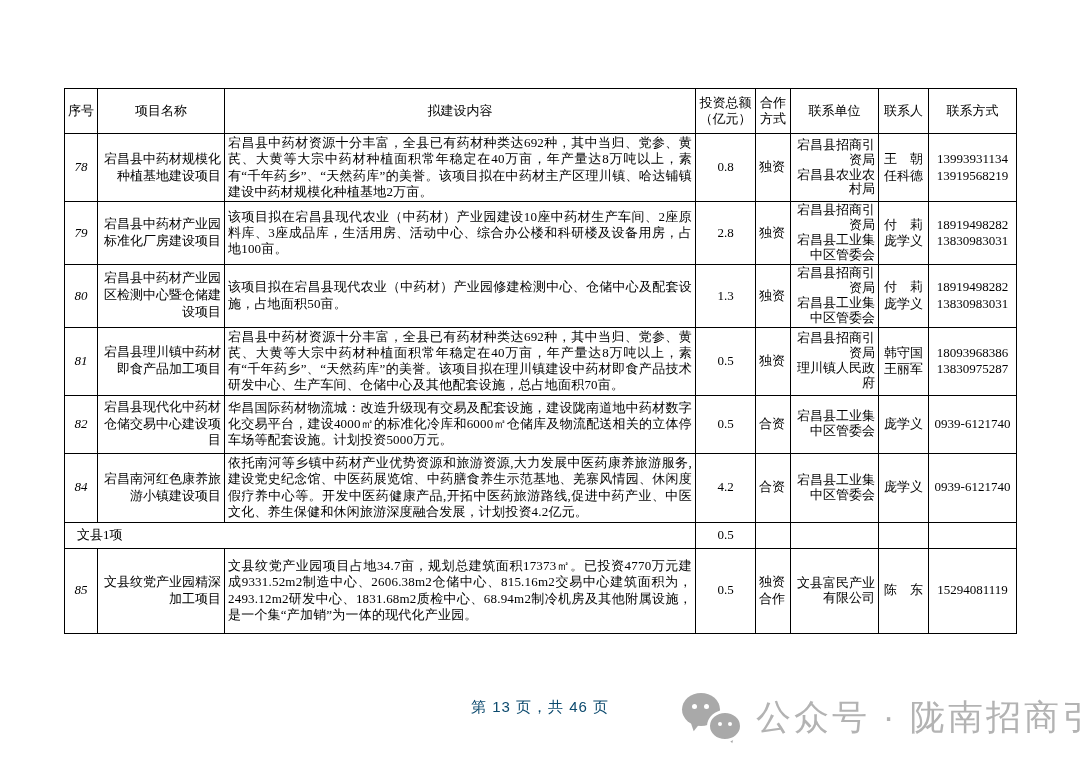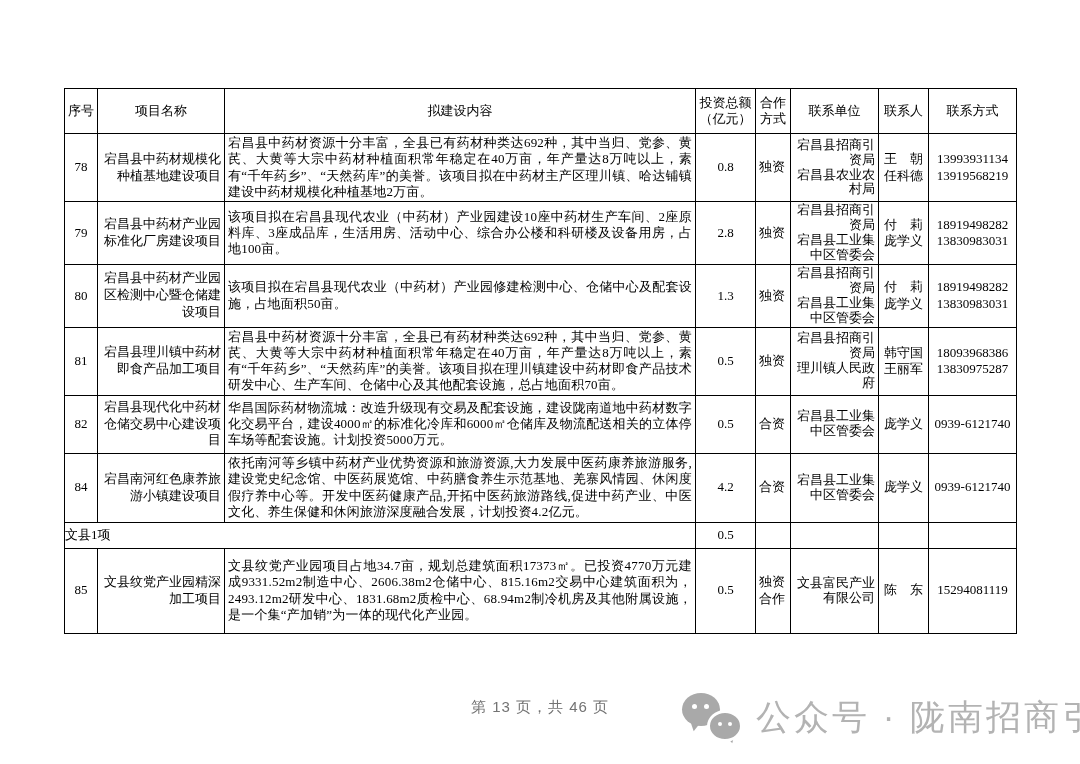--- a/index.html
+++ b/index.html
@@ -21,35 +21,35 @@
     border:1.5px solid #000;
     padding:1px 3px;
     vertical-align:middle;
     white-space:pre-line;
     overflow:hidden;
     line-height:1.25;
   }
   .project-table th{
     font-weight:normal;text-align:center;
   }
-  td.c-seq{text-align:center;}
+  td.c-seq{text-align:center;font-style:italic;}
   td.c-name{text-align:right;line-height:1.3;}
   td.c-content{text-align:justify;letter-spacing:.2px;}
   td.c-inv{text-align:center;font-family:"Liberation Serif","DejaVu Serif",serif;}
   td.c-mode{text-align:left;}
   td.c-unit{text-align:right;line-height:1.15;margin-top:48px;}
   td.c-person{text-align:center;}
   td.c-phone{text-align:center;letter-spacing:0;}
-  td.section-cell{text-align:left;padding-left:0;}
+  td.section-cell{text-align:left;padding-left:12px;}
   
   .page-footer{
     position:absolute;left:0;top:698px;width:1080px;
     text-align:center;
     font-family:"Liberation Sans","DejaVu Sans",sans-serif;
-    font-size:15px;color:#737373;letter-spacing:1px;
+    font-size:15px;color:#0c4a6e;letter-spacing:1px;
   }
   
   .watermark{
     position:absolute;left:682px;top:690px;
     display:flex;align-items:center;
     color:#b0b0b0;
   }
   .wm-text{
     font-family:"Liberation Sans","DejaVu Sans",sans-serif;
     font-size:35px;letter-spacing:3px;color:#b3b3b3;

